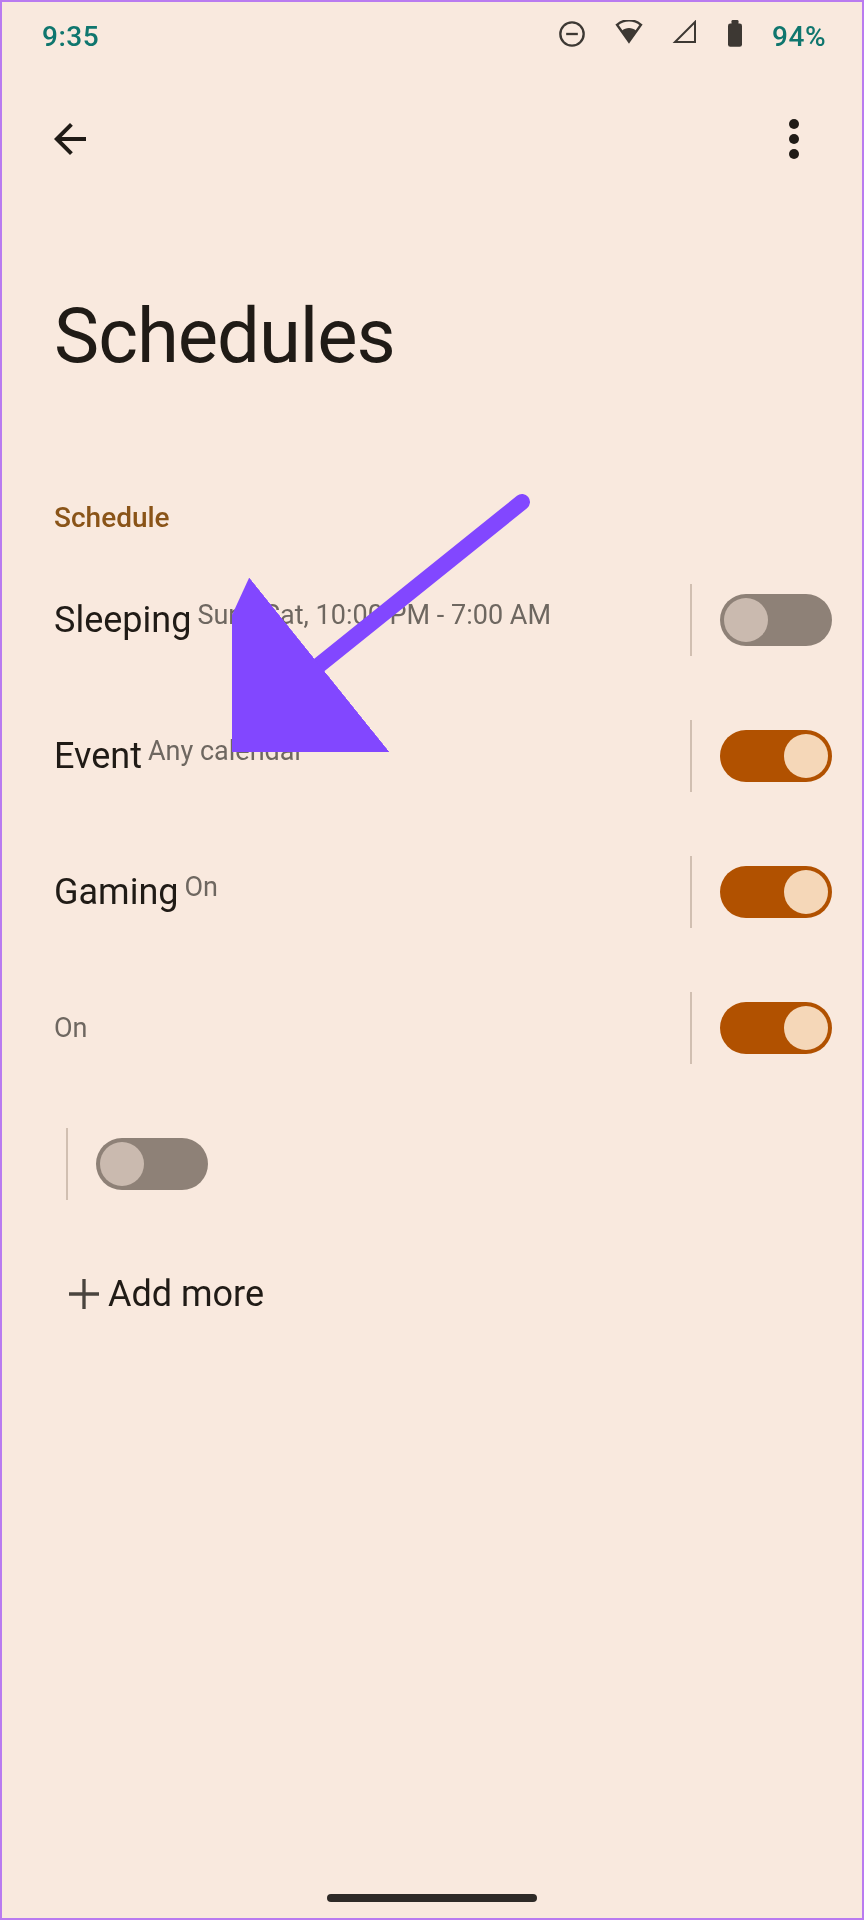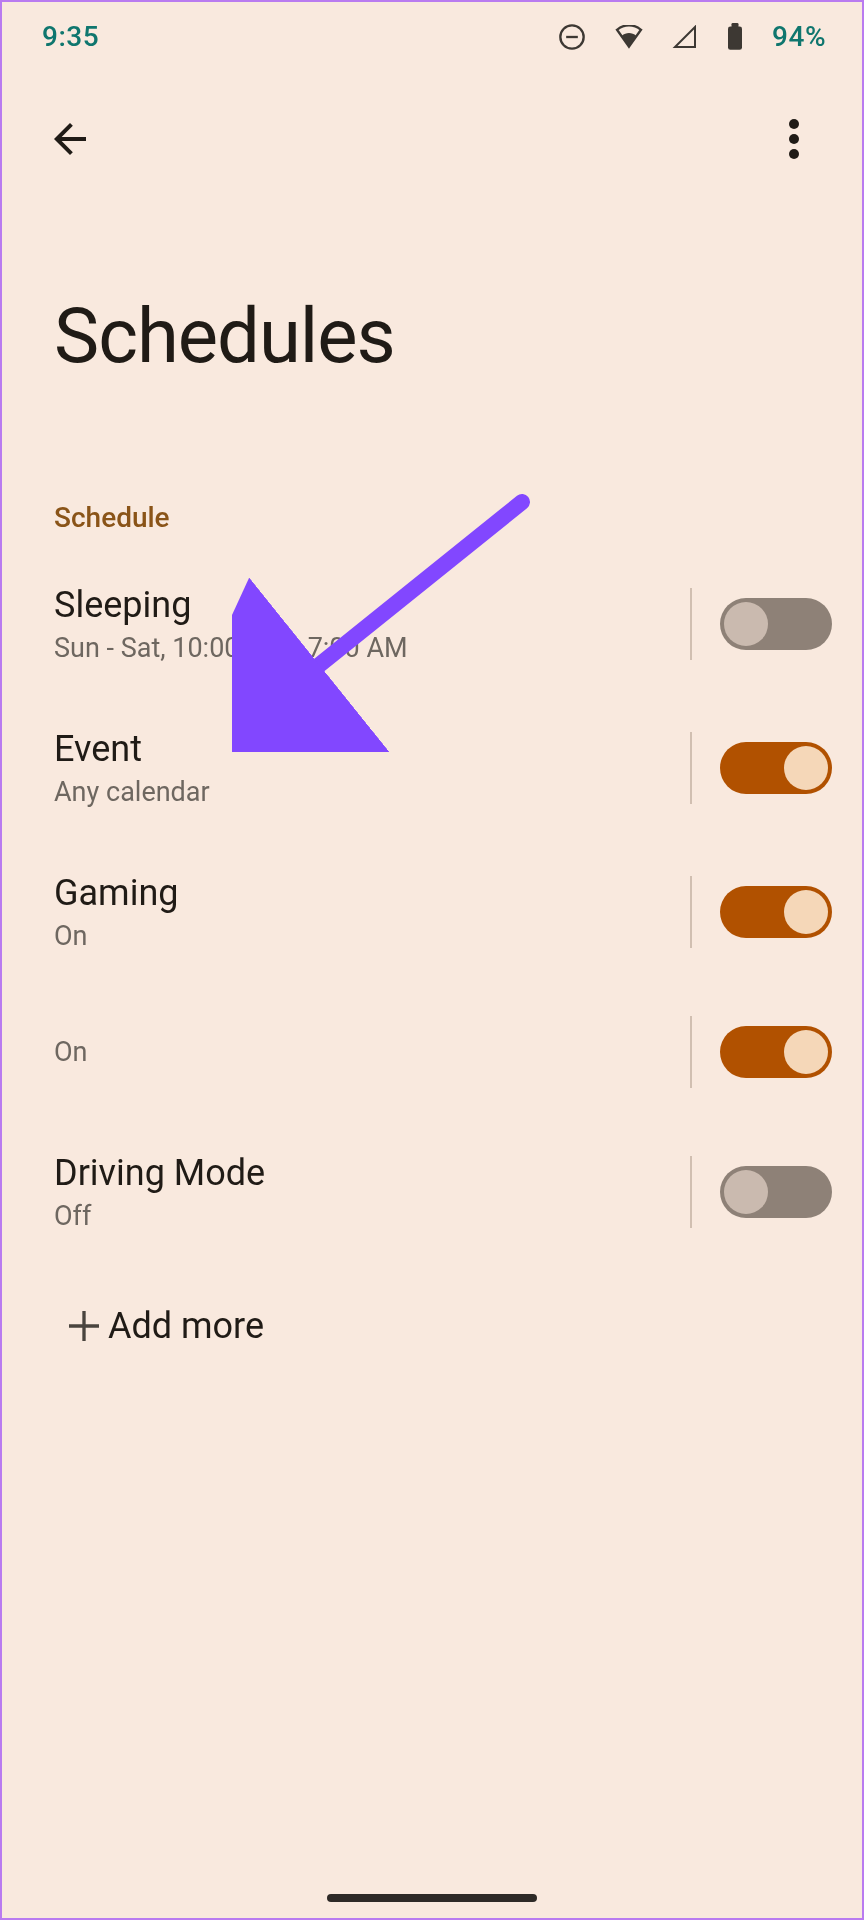--- a/index.html
+++ b/index.html
@@ -16,21 +16,21 @@
     .status-bar {
       display: flex;
       justify-content: space-between;
       align-items: center;
       padding: 18px 36px 10px 40px;
       font-size: 28px;
       font-weight: 500;
       color: #0f766e;
       letter-spacing: 0.5px;
     }
-    .status-right { display: flex; align-items: center; gap: 28px; }
+    .status-right { display: flex; align-items: flex-start; gap: 28px; }
     .status-icons { display: flex; align-items: center; gap: 8px; }
     .status-icons svg { display: block; }
 
     
     .action-bar {
       display: flex;
       justify-content: space-between;
       align-items: center;
       padding: 44px 36px 0 36px;
     }
@@ -53,21 +53,21 @@
       color: #8a5418;
     }
 
     
     .schedule-row {
       display: flex;
       align-items: center;
       padding: 32px 30px 32px 52px;
       cursor: pointer;
     }
-    .row-text { flex: 1 1 auto; display:flex; flex-direction:column; gap:6px; }
+    .row-text { flex: 1 1 auto; display:flex; gap:6px; }
     .row-title { font-size: 36px; color: #201b16; font-weight:400; }
     .row-sub   { font-size: 27px; color: #6e6760; }
 
     .divider-vert {
       width: 2px;
       height: 72px;
       background: #d1bfb1;
       margin: 0 28px 0 12px;
     }
 
@@ -195,24 +195,20 @@
   <div class="row-text">
     <span class="row-sub">On</span>
   </div>
   <div class="divider-vert"></div>
   <div class="switch on">
       <div class="knob"></div>
     </div>
 </div>
 
 <div class="schedule-row">
-  <div class="row-text">
-    <span class="row-title">Driving Mode</span>
-    <span class="row-sub">Off</span>
-  </div>
   <div class="divider-vert"></div>
   <div class="switch off">
       <div class="knob"></div>
     </div>
 </div>
 
 <div class="addmore-row">
   <span class="plus-icon">
     <svg width="40" height="40" viewBox="0 0 24 24">
         <path d="M11 3h2v18h-2z M3 11h18v2H3z" fill="#4a443e"></path>

